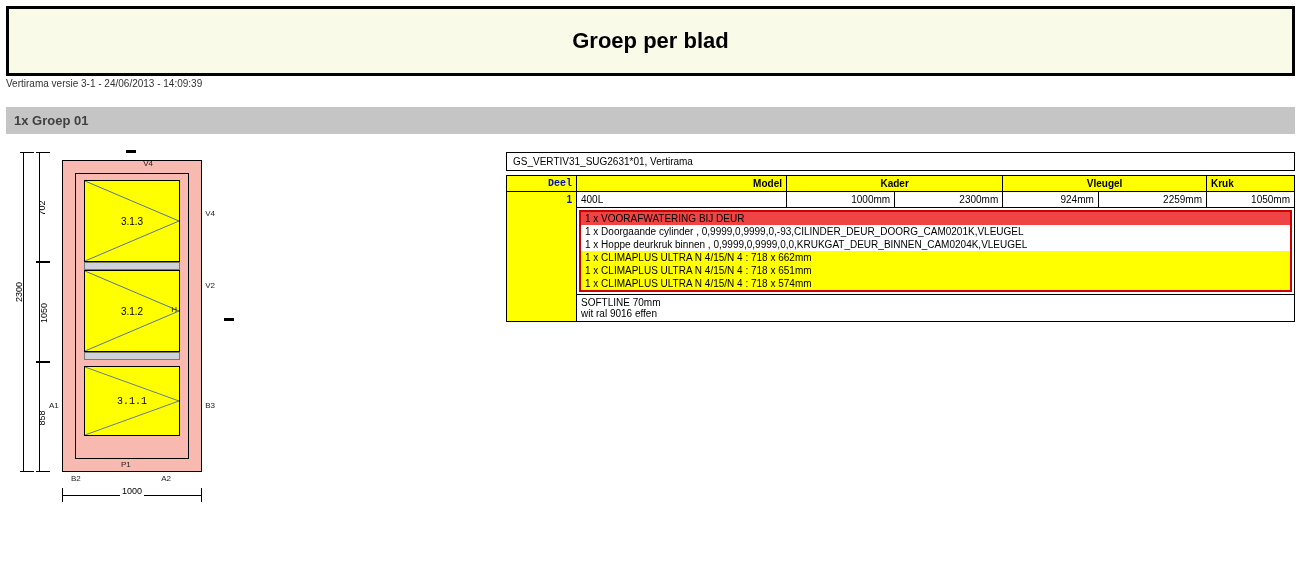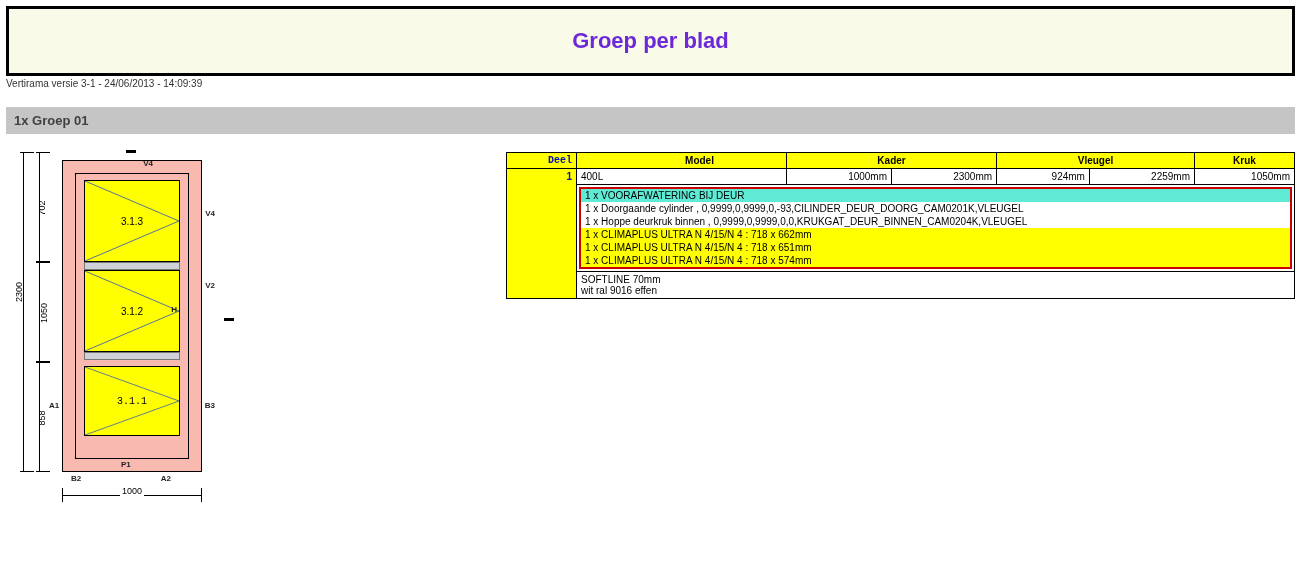--- a/index.html
+++ b/index.html
@@ -18,21 +18,21 @@
     height: 70px;
     display: flex;
     align-items: center;
     justify-content: center;
   }
   .title-banner h1 {
     font-family: Verdana, Arial, sans-serif;
     font-weight: 700;
     font-size: 22px;
     margin: 0;
-    color: #6d28d9;
+    color: #000000;
   }
   .version {
     margin: 0 6px 18px 6px;
     font-size: 10px;
     color: #333;
   }
   .group-bar {
     background: #c5c5c5;
     margin: 0 6px 18px 6px;
     padding: 6px 8px;
@@ -91,59 +91,59 @@
     border:1px solid #000;
   }
   .panel svg { position:absolute; top:0; left:0; width:100%; height:100%; }
   .panel .plabel { position:absolute; left:50%; top:50%; transform:translate(-50%,-50%); font-size:10px; }
   .p1 { top:6px; height:82px; }
   .p2 { top:96px; height:82px; }
   .p3 { top:192px; height:70px;font-family:Liberation Mono, monospace; }
   .mull { position:absolute; left:8px; right:8px; height:8px; background:#cfd2d8; border:1px solid #777; }
   .m1 { top:88px; }
   .m2 { top:178px; }
-  .vlab { position:absolute; font-size:8px; font-weight:700; color:#222; }
+  .vlab { position:absolute; font-size:8px; font-weight:400; color:#222; }
 
   
   .info-line {
     border:1px solid #000;
     padding:3px 6px;
     font-size:10px;
     margin-bottom:4px;
   }
   table.spec {
     border-collapse: collapse;
     width: 100%;
     font-size:10px;
   }
   table.spec th {
     background:#ffff00;
     border:1px solid #000;
     padding:2px 4px;
     font-weight:700;
   }
   table.spec th.deel { text-align:right; color:#0010b8; width:70px;font-family:Liberation Mono, monospace;}
-  table.spec th.model { text-align:center; width:210px;padding-left:40px;}
+  table.spec th.model { text-align:right; width:210px;padding-left:40px;}
   table.spec th.kader { text-align:center; }
   table.spec th.vleugel { text-align:center; }
-  table.spec th.kruk { text-align:center; width:100px;}
+  table.spec th.kruk { text-align:left; width:88px;}
   table.spec td {
     border:1px solid #000;
     padding:2px 4px;
   }
   .row-num { background:#ffff00; text-align:right; color:#0010b8; font-weight:700; vertical-align:top; border:1px solid #000;}
   .row-vals td { text-align:right; }
   .row-vals td.model { text-align:left; }
   .detail-cell { padding:0 !important; border-top:none; }
   .detail-box {
     border:2px solid #c00;
     margin:2px;
   }
   .detail-box .line { padding:1px 4px; font-size:10px; }
-  .line.blue { background:#5eead4; }
+  .line.blue { background:#ef4444; }
   .line.white { background:#fff; }
   .line.yellow { background:#ffff00; }
   .footer-cell { padding:3px 6px; font-size:10px; }
 </style>
 </head>
 <body>
 
 <div class="title-banner">
   <h1>Groep per blad</h1>
 </div>
@@ -210,20 +210,21 @@
 
       <span class="tick" style="left:218px; top:160px;">▬</span>
 
       <div class="dim-h" style="bottom:30px;">
         <span class="lab">1000</span>
       </div>
     </div>
   </div>
 
   <div class="right-col">
+    <div class="info-line">GS_VERTIV31_SUG2631*01, Vertirama</div>
 
     <table class="spec">
       <tbody>
           <tr>
         <th class="deel">Deel</th>
         <th class="model">Model</th>
         <th class="kader" colspan="2">Kader</th>
         <th class="vleugel" colspan="2">Vleugel</th>
         <th class="kruk">Kruk</th>
       </tr>

